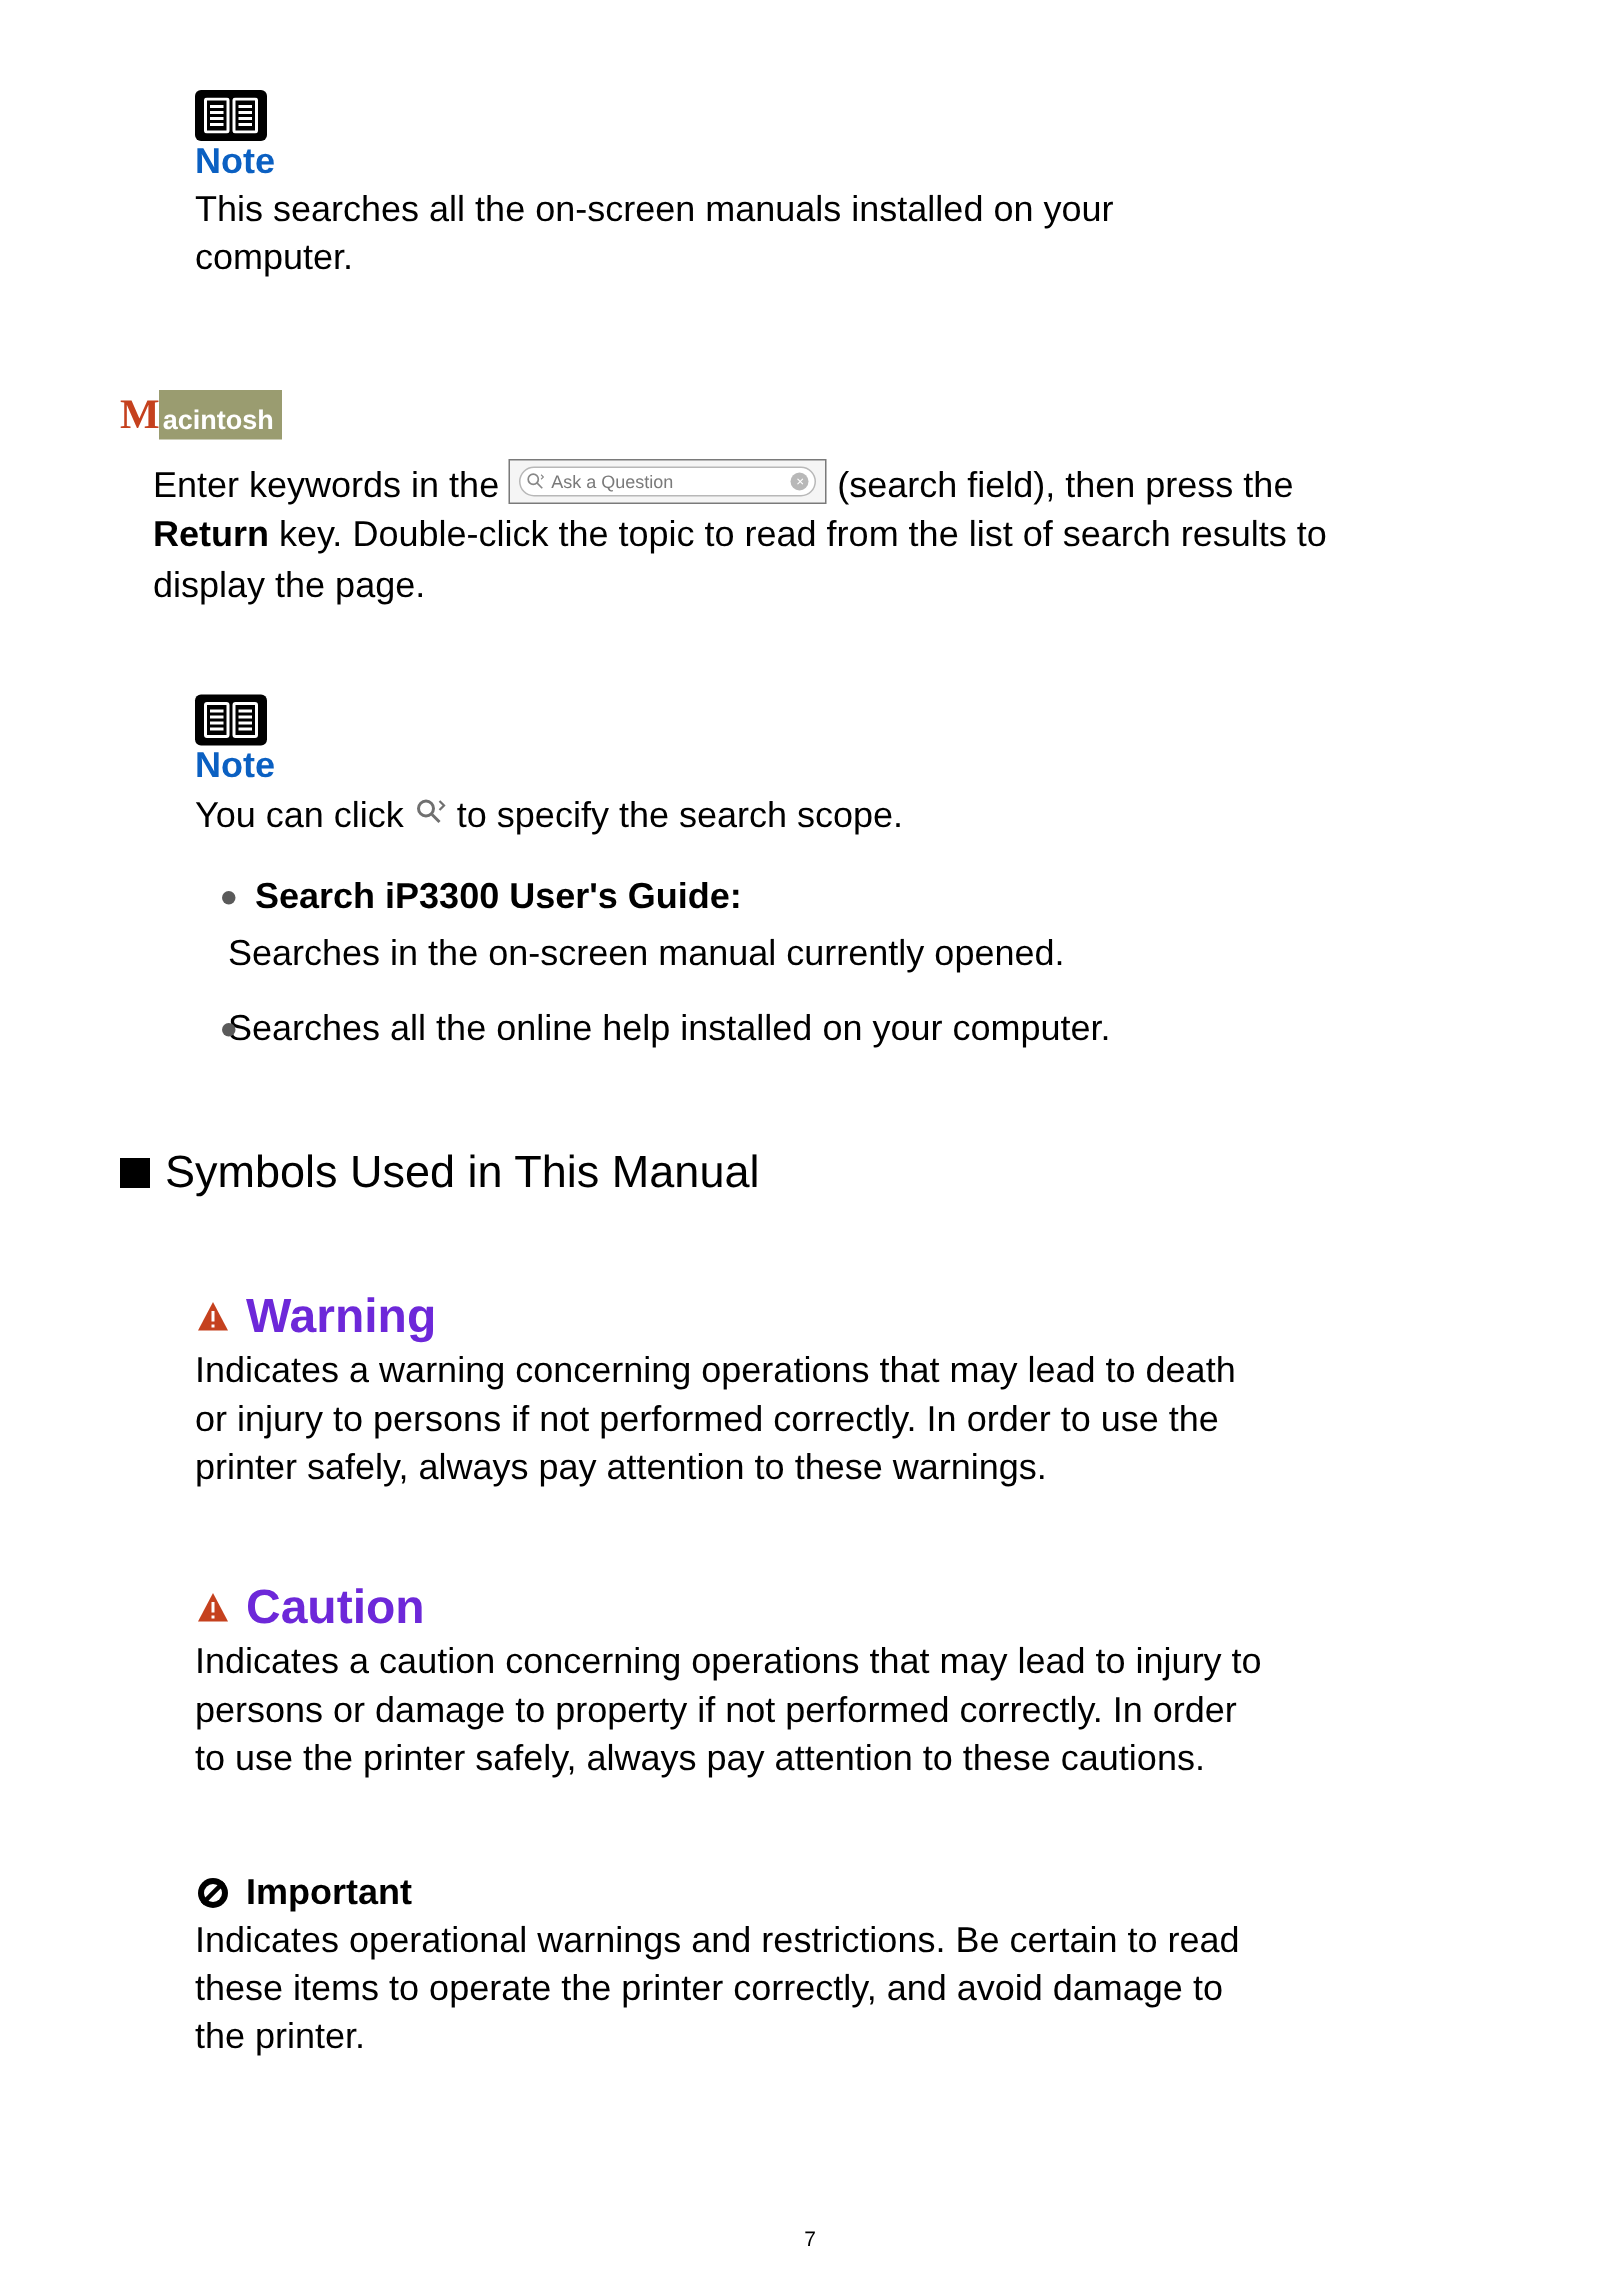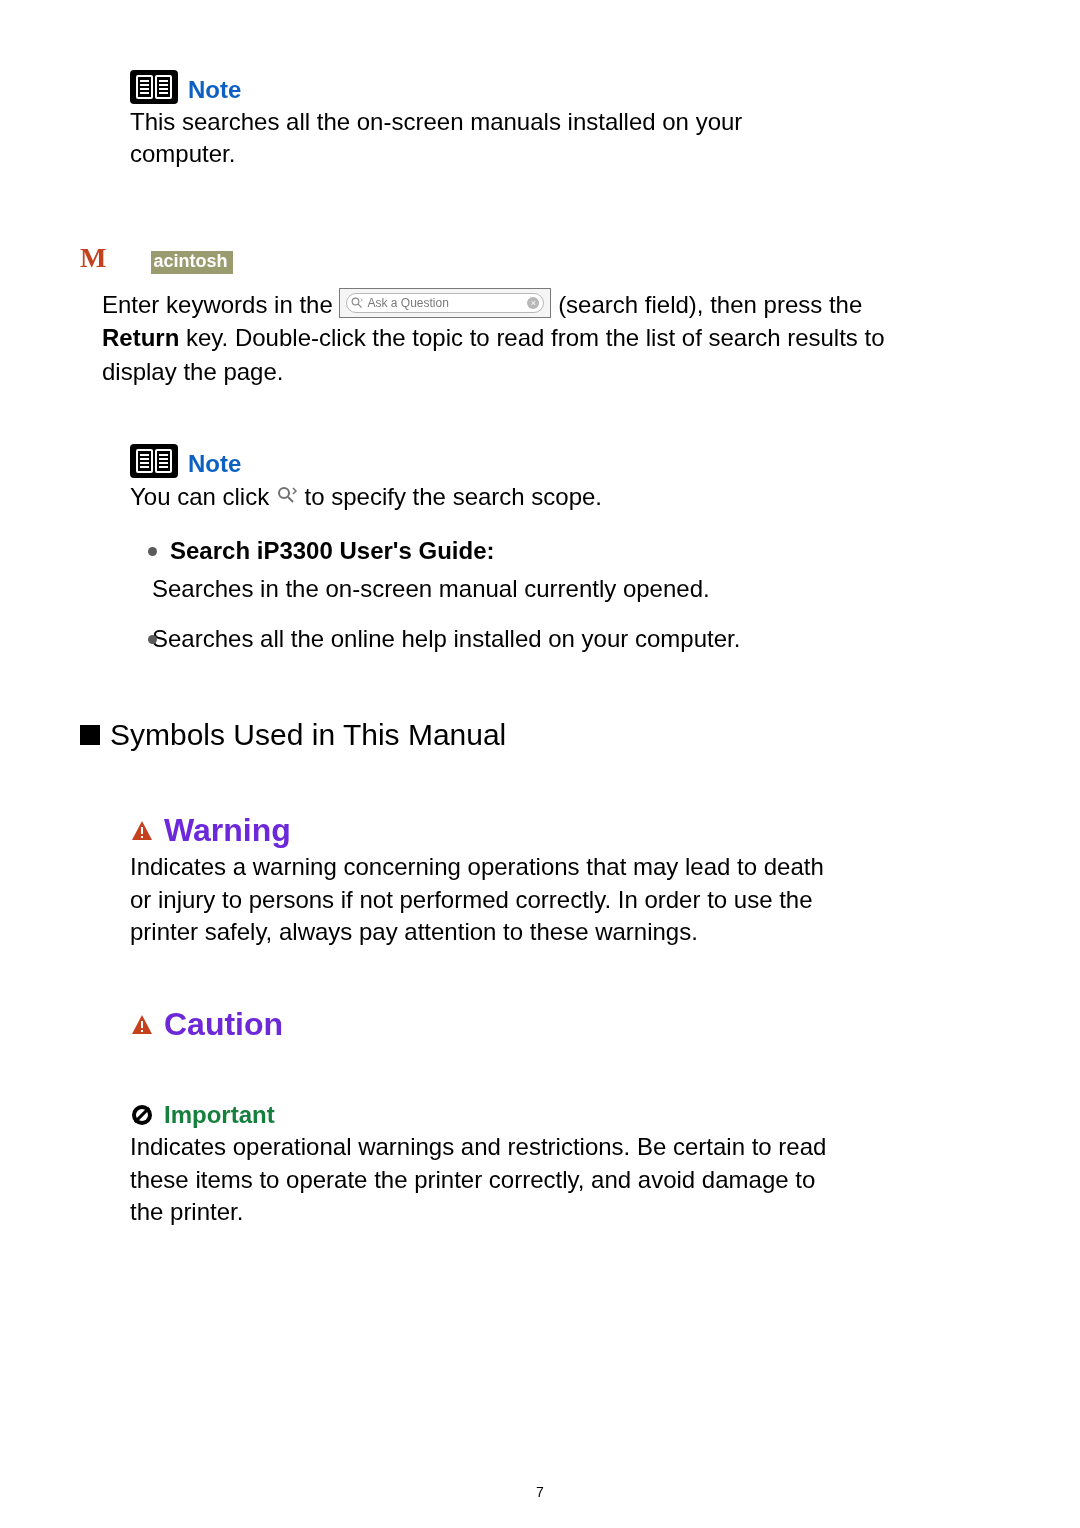--- a/index.html
+++ b/index.html
@@ -14,22 +14,22 @@
     height: 1528px;
     position: relative;
     box-sizing: border-box;
     padding: 60px 80px 0 80px;
   }
   .indent-1 {
     margin-left: 50px;
   }
   .note-header {
     display: flex;
-    align-items: flex-end;
-    margin-top: 10px;
+    align-items: flex-start;
+    flex-direction: column;
   }
   .note-icon {
     display: inline-flex;
     align-items: center;
     justify-content: center;
     width: 48px;
     height: 34px;
     background: #000000;
     border-radius: 4px;
     margin-right: 10px;
@@ -64,23 +64,22 @@
     font-family: "Times New Roman", serif;
     display: inline-block;
     vertical-align: bottom;
   }
   .mac-rest {
     display: inline-block;
     background: #9a9c70;
     color: #ffffff;
     font-weight: bold;
     font-size: 18px;
-    padding: 0 6px 2px 2px;
+    padding: 10px 6px 2px 2px;
     vertical-align: bottom;
-    margin-left: 45px;
   }
   .flow-para {
     font-size: 24px;
     line-height: 1.4;
     margin-top: 14px;
     margin-left: 22px;
     max-width: 800px;
   }
   .search-inline {
     display: inline-block;
@@ -199,21 +198,21 @@
     width: 24px;
     height: 24px;
     margin-right: 10px;
   }
   .sym-label-red {
     color: #6d28d9;
     font-weight: bold;
     font-size: 32px;
   }
   .sym-label-blue {
-    color: #15803d;
+    color: #000000;
     font-weight: bold;
     font-size: 24px;
   }
   .sym-body {
     font-size: 24px;
     line-height: 1.35;
     margin-top: 2px;
     max-width: 720px;
   }
   .page-number {
@@ -341,20 +340,21 @@
   
   <div class="indent-1 sym-block">
     <div class="sym-header">
       <svg class="sym-icon" viewBox="0 0 24 24">
         <polygon points="12,2 22,21 2,21" fill="#c5411e"></polygon>
         <rect x="11" y="8" width="2" height="7" fill="#ffffff"></rect>
         <rect x="11" y="17" width="2" height="2" fill="#ffffff"></rect>
       </svg>
       <span class="sym-label-red">Caution</span>
     </div>
+    <p class="sym-body">Indicates a caution concerning operations that may lead to injury to persons or damage to property if not performed correctly. In order to use the printer safely, always pay attention to these cautions.</p>
   </div>
 
   
   <div class="indent-1 sym-block">
     <div class="sym-header">
       <svg class="sym-icon" viewBox="0 0 24 24">
         <circle cx="12" cy="12" r="10" fill="#000000"></circle>
         <circle cx="12" cy="12" r="6" fill="#ffffff"></circle>
         <rect x="2" y="10.5" width="20" height="3" fill="#000000" transform="rotate(-45 12 12)"></rect>
       </svg>

